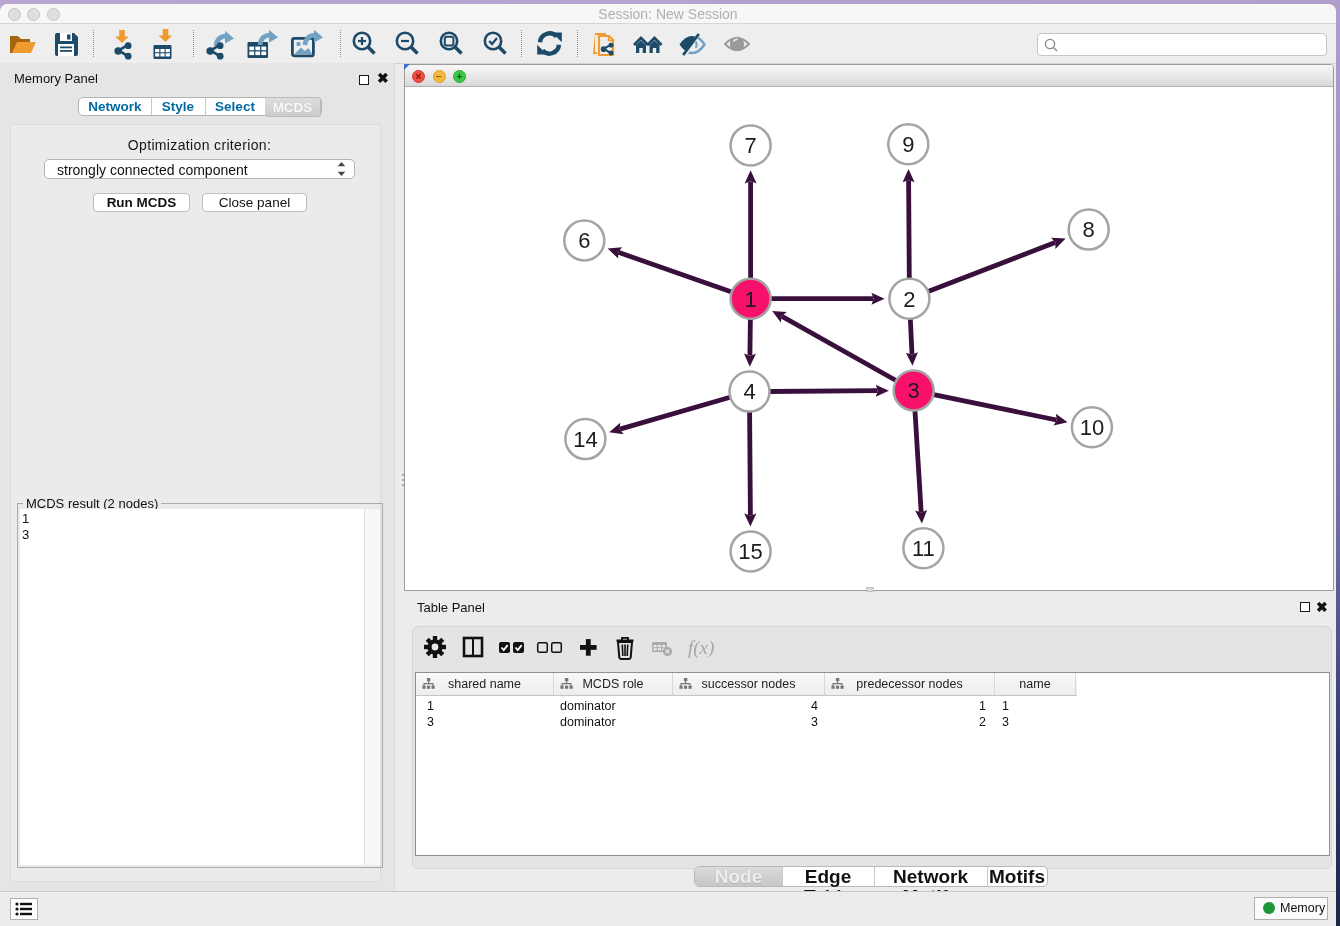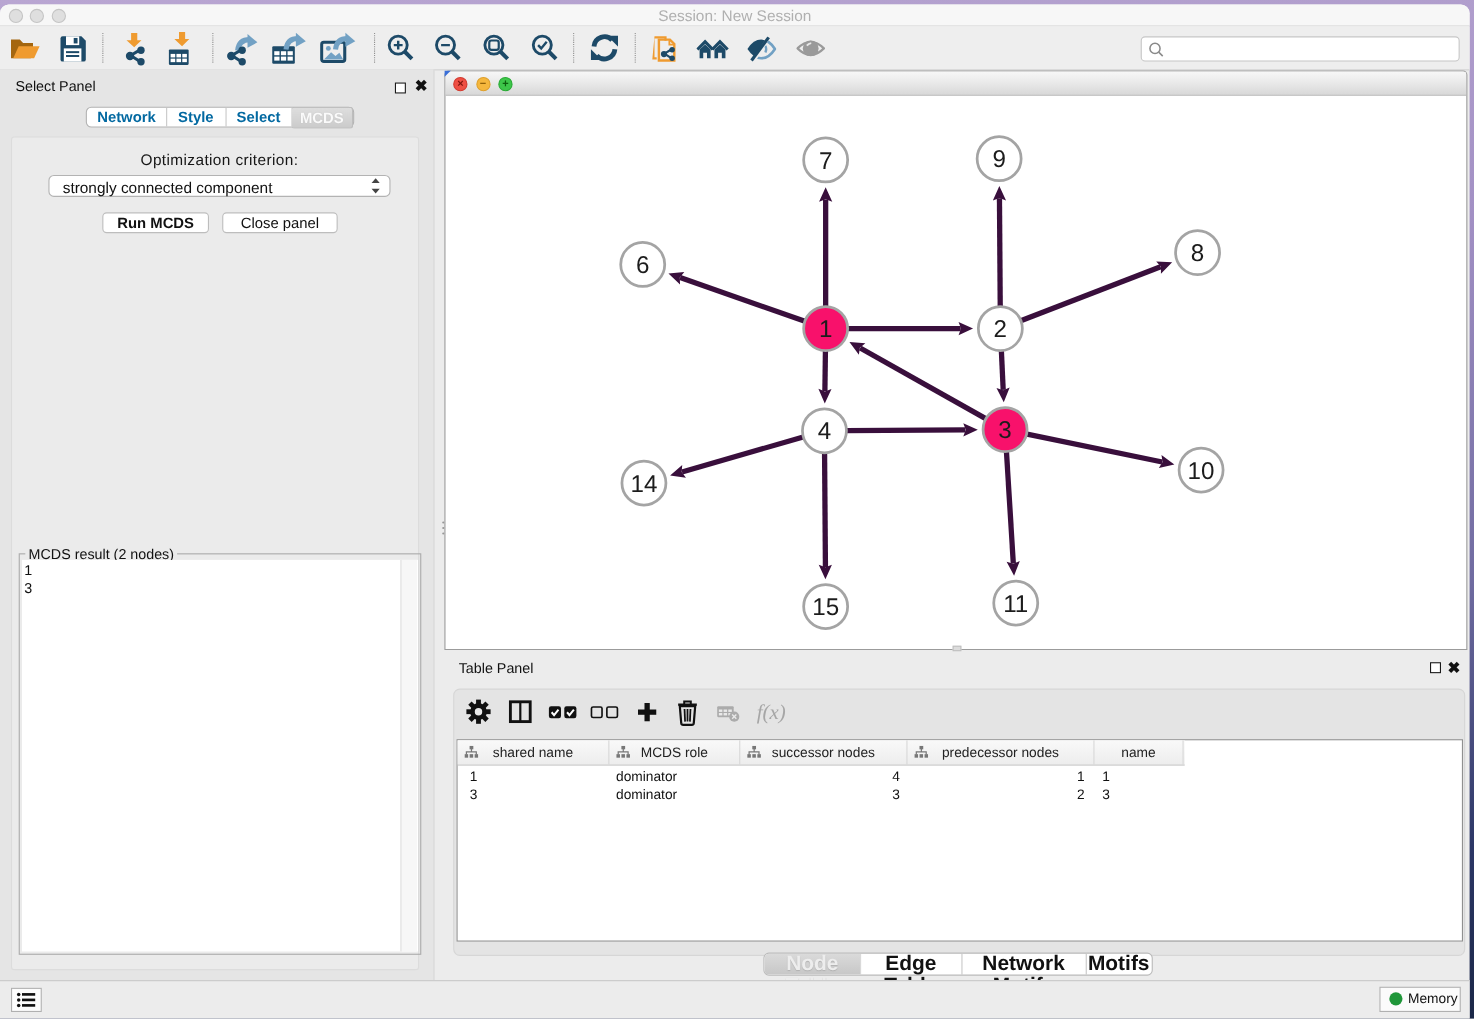--- a/index.html
+++ b/index.html
@@ -218,21 +218,21 @@
     <div class="tsep" style="left:577px;top:6px;"></div>
   </div>
 <div id="search" class="abs">
     <svg width="16" height="16" style="position:absolute;left:5px;top:3px;" viewBox="0 0 16 16">
       <circle cx="7" cy="7" r="4.6" fill="none" stroke="#8a8a8a" stroke-width="1.4"></circle>
       <line x1="10.4" y1="10.4" x2="14" y2="14" stroke="#8a8a8a" stroke-width="1.4"></line>
     </svg>
   </div>
 
 <div id="cpanel" class="abs"></div>
-<div id="cphead" class="abs">Select Panel</div>
+<div id="cphead" class="abs">Memory Panel</div>
 <div class="flicon" style="left:359px;top:75px;"></div>
 <div class="xicon" style="left:377px;top:70px;">✖</div>
 <div id="cpcontent" class="abs"></div>
 <div id="tabs" class="abs">
   <div class="tab" style="left:0;width:72px;">Network</div>
   <div class="tab" style="left:72px;width:54px;">Style</div>
   <div class="tab" style="left:126px;width:60px;">Select</div>
   <div class="tab" id="tabmcds" style="left:186px;width:56px;">MCDS</div>
 </div>
 <div id="optlabel" class="abs">Optimization criterion:</div>

